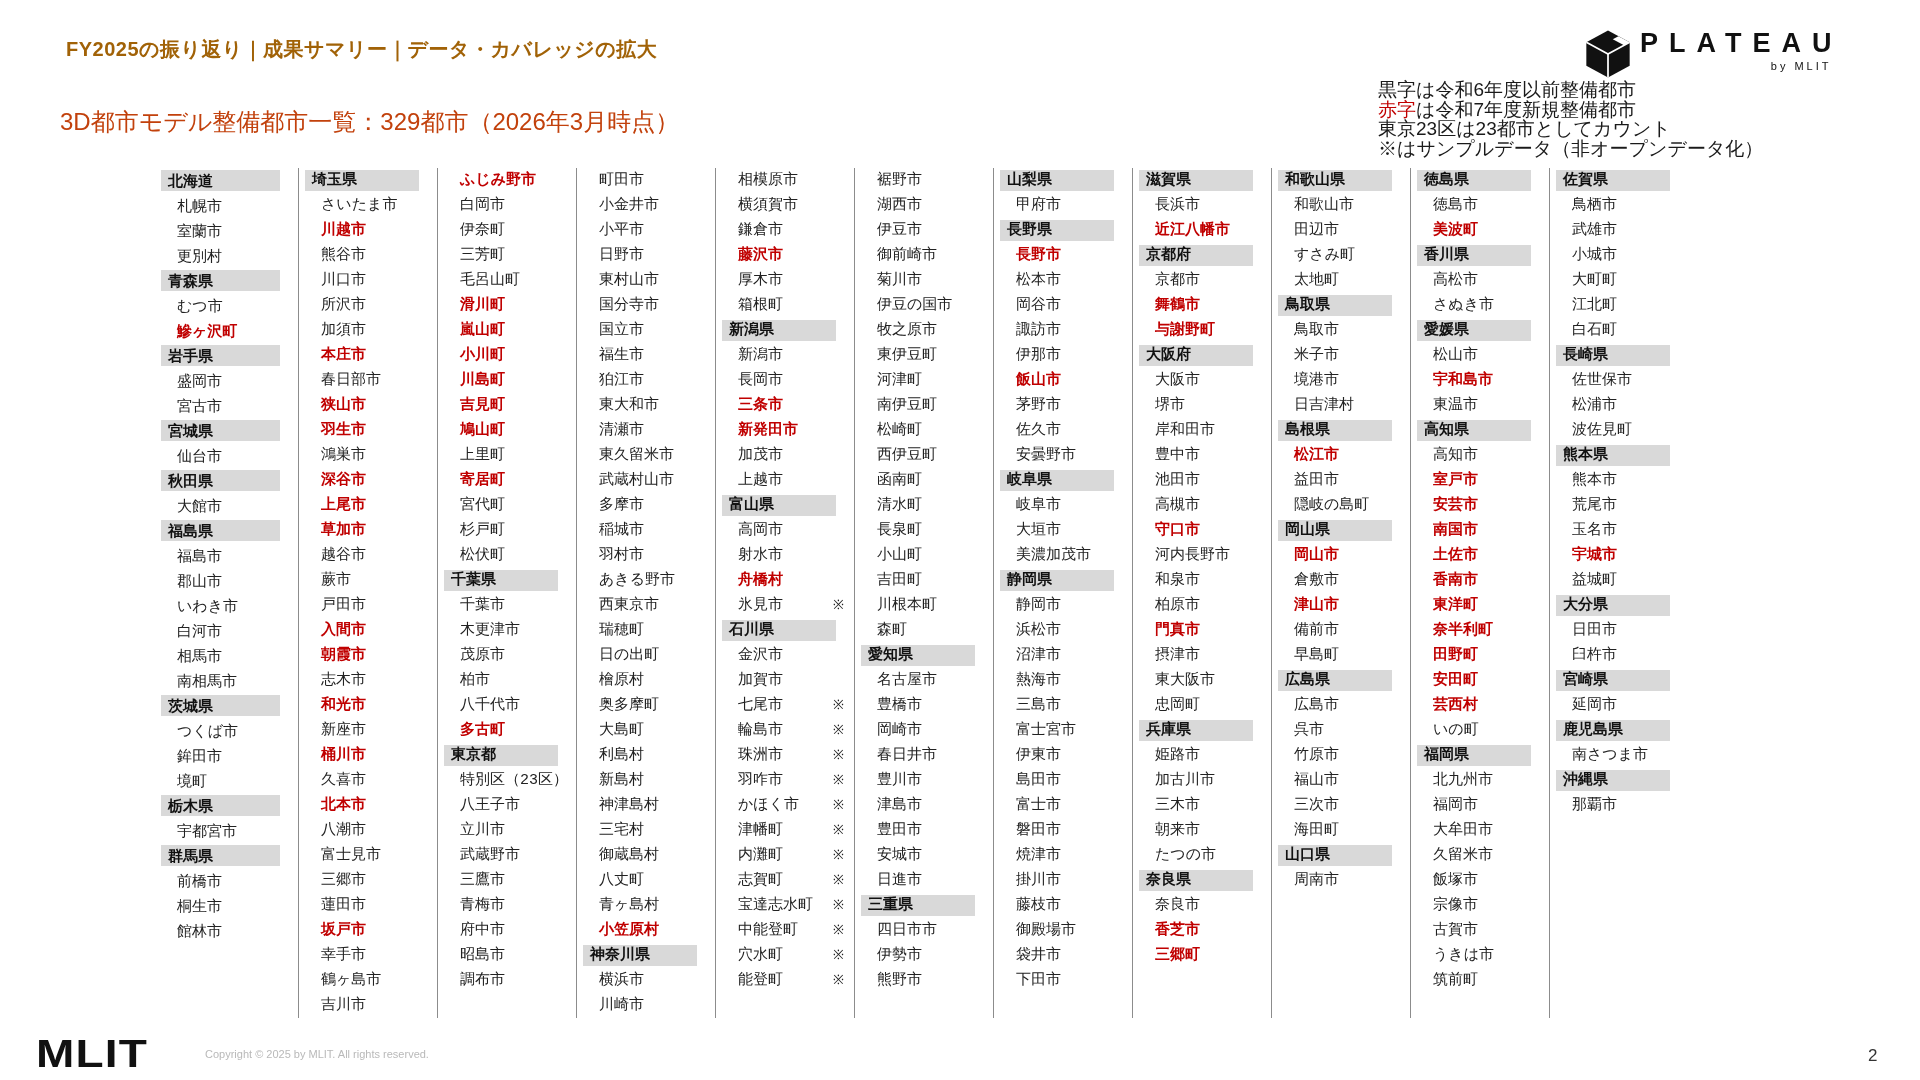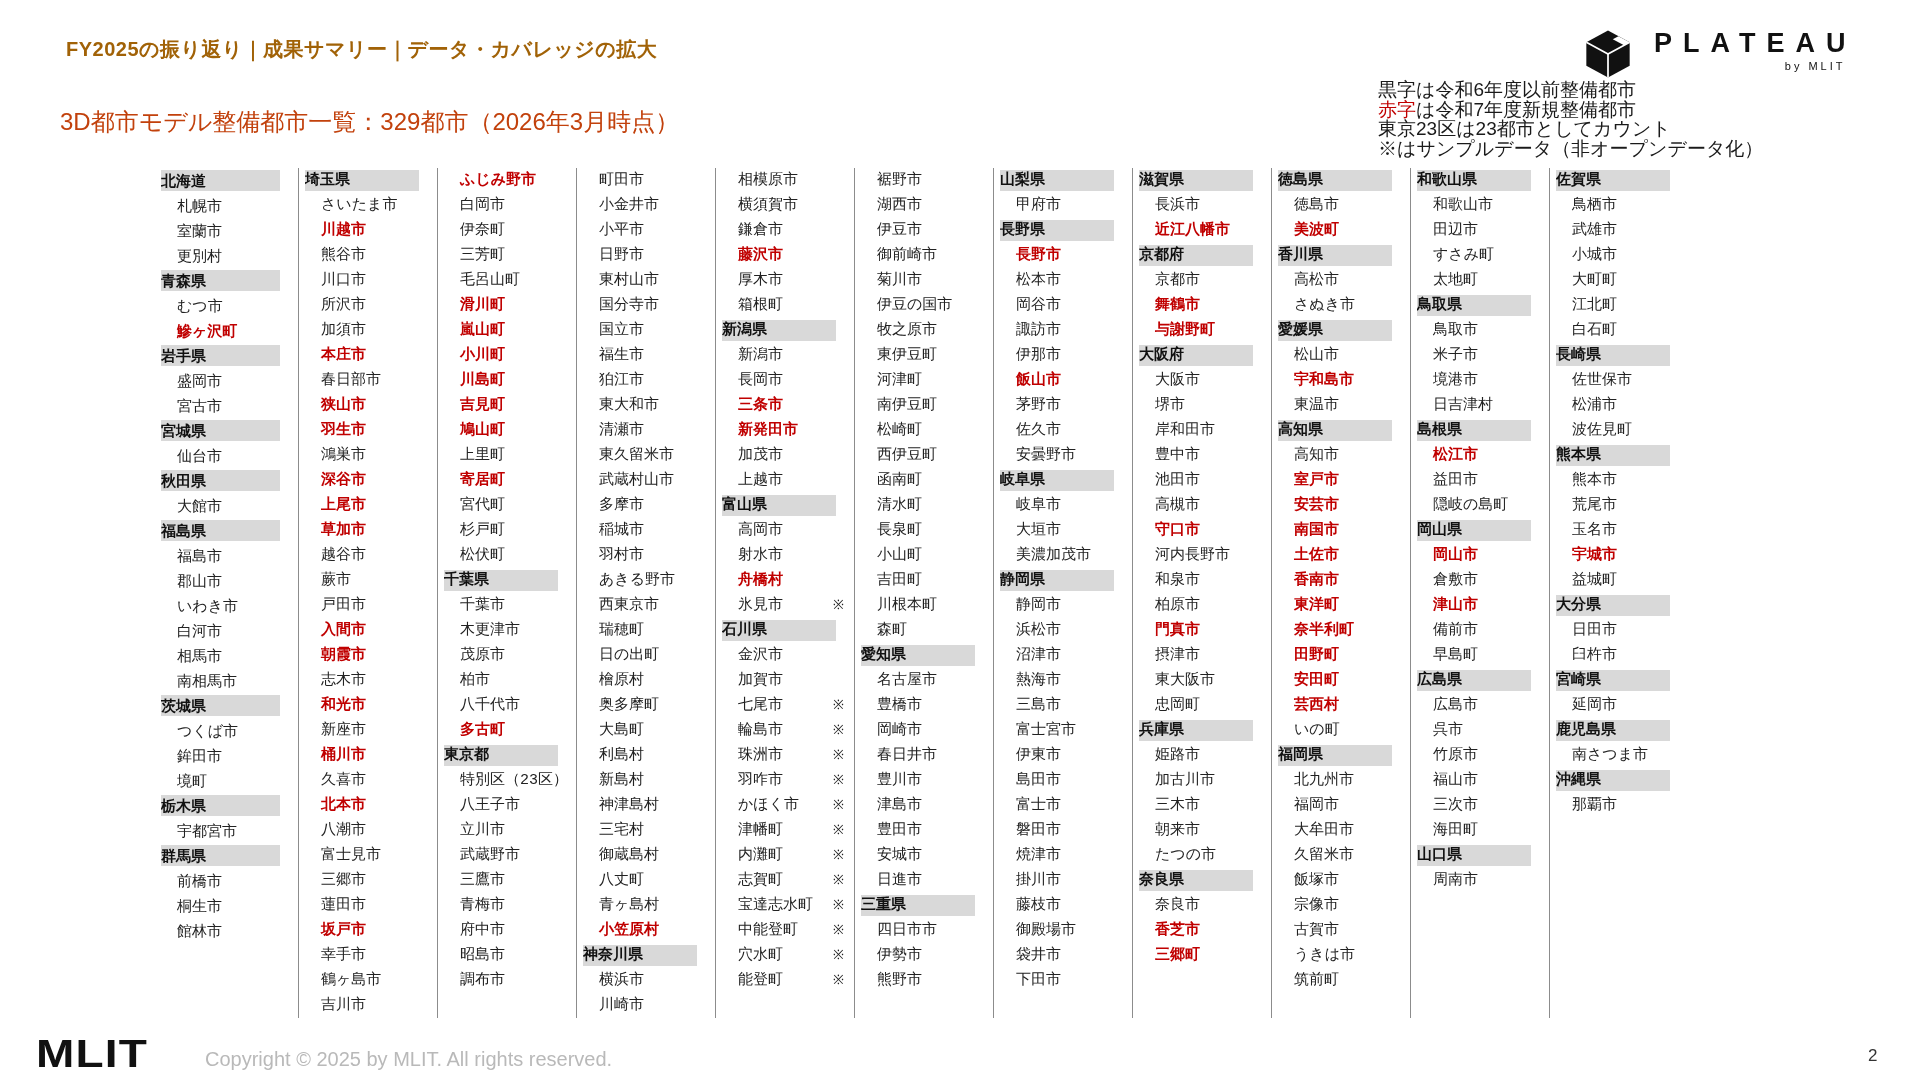--- a/index.html
+++ b/index.html
@@ -9,49 +9,49 @@
   }
   .title {
     position:absolute; left:66px; top:36px;
     font-size:20px; font-weight:bold; color:#a16207; letter-spacing:0.5px;
   }
   .subtitle {
     position:absolute; left:60px; top:106px;
     font-size:24px; color:#c2410c;
   }
   
-  .plateau { position:absolute; left:1582px; top:28px; display:flex; align-items:flex-start; gap:20px; }
+  .plateau { position:absolute; left:1582px; top:28px; display:flex; align-items:flex-start; gap:6px; }
   .pl-text { display:flex; flex-direction:column; align-items:flex-end; }
   .pl-word { font-size:27px; font-weight:bold; letter-spacing:11px; color:#111; line-height:30px; white-space:nowrap; }
   .pl-by { font-size:11px; letter-spacing:3px; color:#111; margin-top:2px; margin-right:11px; }
   
   .legend { position:absolute; left:1378px; top:80px; font-size:19px; line-height:19.5px; color:#1a1a1a; }
   .legend .red { color:#c00000;margin-top:25px; }
   
   .grid { position:absolute; left:159px; top:168px; display:flex; align-items:stretch; }
   .col { width:139px; box-sizing:border-box; padding-right:2px; }
   .col + .col { border-left:1px solid #8c8c8c; padding-left:4px;font-family:Liberation Mono, monospace; }
   .hdr {
     height:21px; line-height:21px; margin:2px 16px 2px 2px;
-    background:#d9d9d9; 
+    background:#d9d9d9; padding-left:7px;
     font-size:15px; font-weight:bold; color:#111; white-space:nowrap; overflow:hidden;
   }
   .city {
     height:25px; line-height:25px; padding-left:18px;
     font-size:15px; color:#222; white-space:nowrap; display:flex; overflow:hidden;
   }
   .city.red { color:#c00000; font-weight:bold;text-align:center; }
   .note { margin-left:auto; padding-right:8px; font-size:13px; color:#222; font-weight:normal; }
   
   .mlit {
     position:absolute; left:36px; top:1032px;
     font-size:40px; font-weight:800; letter-spacing:1px; color:#111;
     transform:scale(1.15,0.95); transform-origin:left center;
   }
-  .copy { position:absolute; left:205px; top:1048px; font-size:20px; color:#b9b9b9; }
+  .copy { position:absolute; left:205px; top:1048px; font-size:11px; color:#b9b9b9; }
   .pagenum { position:absolute; left:1868px; top:1046px; font-size:17px; color:#333; }
 </style>
 </head>
 <body>
 
 <div class="title">FY2025の振り返り｜成果サマリー｜データ・カバレッジの拡大</div>
 <div class="subtitle">3D都市モデル整備都市一覧：329都市（2026年3月時点）</div>
 
 <div class="plateau">
   <span>
@@ -834,185 +834,185 @@
         <span>奈良市</span>
       </div>
       <div class="city red">
         <span>香芝市</span>
       </div>
       <div class="city red">
         <span>三郷町</span>
       </div>
     </div>
     <div class="col">
-      <div class="hdr">徳島県</div>
-      <div class="city">
-        <span>徳島市</span>
-      </div>
-      <div class="city red">
-        <span>美波町</span>
-      </div>
-      <div class="hdr">香川県</div>
-      <div class="city">
-        <span>高松市</span>
-      </div>
-      <div class="city">
-        <span>さぬき市</span>
-      </div>
-      <div class="hdr">愛媛県</div>
-      <div class="city">
-        <span>松山市</span>
-      </div>
-      <div class="city red">
-        <span>宇和島市</span>
-      </div>
-      <div class="city">
-        <span>東温市</span>
-      </div>
-      <div class="hdr">高知県</div>
-      <div class="city">
-        <span>高知市</span>
-      </div>
-      <div class="city red">
-        <span>室戸市</span>
-      </div>
-      <div class="city red">
-        <span>安芸市</span>
-      </div>
-      <div class="city red">
-        <span>南国市</span>
-      </div>
-      <div class="city red">
-        <span>土佐市</span>
-      </div>
-      <div class="city red">
-        <span>香南市</span>
-      </div>
-      <div class="city red">
-        <span>東洋町</span>
-      </div>
-      <div class="city red">
-        <span>奈半利町</span>
-      </div>
-      <div class="city red">
-        <span>田野町</span>
-      </div>
-      <div class="city red">
-        <span>安田町</span>
-      </div>
-      <div class="city red">
-        <span>芸西村</span>
-      </div>
-      <div class="city">
-        <span>いの町</span>
-      </div>
-      <div class="hdr">福岡県</div>
-      <div class="city">
-        <span>北九州市</span>
-      </div>
-      <div class="city">
-        <span>福岡市</span>
-      </div>
-      <div class="city">
-        <span>大牟田市</span>
-      </div>
-      <div class="city">
-        <span>久留米市</span>
-      </div>
-      <div class="city">
-        <span>飯塚市</span>
-      </div>
-      <div class="city">
-        <span>宗像市</span>
-      </div>
-      <div class="city">
-        <span>古賀市</span>
-      </div>
-      <div class="city">
-        <span>うきは市</span>
-      </div>
-      <div class="city">
-        <span>筑前町</span>
+      <div class="hdr">和歌山県</div>
+      <div class="city">
+        <span>和歌山市</span>
+      </div>
+      <div class="city">
+        <span>田辺市</span>
+      </div>
+      <div class="city">
+        <span>すさみ町</span>
+      </div>
+      <div class="city">
+        <span>太地町</span>
+      </div>
+      <div class="hdr">鳥取県</div>
+      <div class="city">
+        <span>鳥取市</span>
+      </div>
+      <div class="city">
+        <span>米子市</span>
+      </div>
+      <div class="city">
+        <span>境港市</span>
+      </div>
+      <div class="city">
+        <span>日吉津村</span>
+      </div>
+      <div class="hdr">島根県</div>
+      <div class="city red">
+        <span>松江市</span>
+      </div>
+      <div class="city">
+        <span>益田市</span>
+      </div>
+      <div class="city">
+        <span>隠岐の島町</span>
+      </div>
+      <div class="hdr">岡山県</div>
+      <div class="city red">
+        <span>岡山市</span>
+      </div>
+      <div class="city">
+        <span>倉敷市</span>
+      </div>
+      <div class="city red">
+        <span>津山市</span>
+      </div>
+      <div class="city">
+        <span>備前市</span>
+      </div>
+      <div class="city">
+        <span>早島町</span>
+      </div>
+      <div class="hdr">広島県</div>
+      <div class="city">
+        <span>広島市</span>
+      </div>
+      <div class="city">
+        <span>呉市</span>
+      </div>
+      <div class="city">
+        <span>竹原市</span>
+      </div>
+      <div class="city">
+        <span>福山市</span>
+      </div>
+      <div class="city">
+        <span>三次市</span>
+      </div>
+      <div class="city">
+        <span>海田町</span>
+      </div>
+      <div class="hdr">山口県</div>
+      <div class="city">
+        <span>周南市</span>
       </div>
     </div>
     <div class="col">
-      <div class="hdr">和歌山県</div>
-      <div class="city">
-        <span>和歌山市</span>
-      </div>
-      <div class="city">
-        <span>田辺市</span>
-      </div>
-      <div class="city">
-        <span>すさみ町</span>
-      </div>
-      <div class="city">
-        <span>太地町</span>
-      </div>
-      <div class="hdr">鳥取県</div>
-      <div class="city">
-        <span>鳥取市</span>
-      </div>
-      <div class="city">
-        <span>米子市</span>
-      </div>
-      <div class="city">
-        <span>境港市</span>
-      </div>
-      <div class="city">
-        <span>日吉津村</span>
-      </div>
-      <div class="hdr">島根県</div>
-      <div class="city red">
-        <span>松江市</span>
-      </div>
-      <div class="city">
-        <span>益田市</span>
-      </div>
-      <div class="city">
-        <span>隠岐の島町</span>
-      </div>
-      <div class="hdr">岡山県</div>
-      <div class="city red">
-        <span>岡山市</span>
-      </div>
-      <div class="city">
-        <span>倉敷市</span>
-      </div>
-      <div class="city red">
-        <span>津山市</span>
-      </div>
-      <div class="city">
-        <span>備前市</span>
-      </div>
-      <div class="city">
-        <span>早島町</span>
-      </div>
-      <div class="hdr">広島県</div>
-      <div class="city">
-        <span>広島市</span>
-      </div>
-      <div class="city">
-        <span>呉市</span>
-      </div>
-      <div class="city">
-        <span>竹原市</span>
-      </div>
-      <div class="city">
-        <span>福山市</span>
-      </div>
-      <div class="city">
-        <span>三次市</span>
-      </div>
-      <div class="city">
-        <span>海田町</span>
-      </div>
-      <div class="hdr">山口県</div>
-      <div class="city">
-        <span>周南市</span>
+      <div class="hdr">徳島県</div>
+      <div class="city">
+        <span>徳島市</span>
+      </div>
+      <div class="city red">
+        <span>美波町</span>
+      </div>
+      <div class="hdr">香川県</div>
+      <div class="city">
+        <span>高松市</span>
+      </div>
+      <div class="city">
+        <span>さぬき市</span>
+      </div>
+      <div class="hdr">愛媛県</div>
+      <div class="city">
+        <span>松山市</span>
+      </div>
+      <div class="city red">
+        <span>宇和島市</span>
+      </div>
+      <div class="city">
+        <span>東温市</span>
+      </div>
+      <div class="hdr">高知県</div>
+      <div class="city">
+        <span>高知市</span>
+      </div>
+      <div class="city red">
+        <span>室戸市</span>
+      </div>
+      <div class="city red">
+        <span>安芸市</span>
+      </div>
+      <div class="city red">
+        <span>南国市</span>
+      </div>
+      <div class="city red">
+        <span>土佐市</span>
+      </div>
+      <div class="city red">
+        <span>香南市</span>
+      </div>
+      <div class="city red">
+        <span>東洋町</span>
+      </div>
+      <div class="city red">
+        <span>奈半利町</span>
+      </div>
+      <div class="city red">
+        <span>田野町</span>
+      </div>
+      <div class="city red">
+        <span>安田町</span>
+      </div>
+      <div class="city red">
+        <span>芸西村</span>
+      </div>
+      <div class="city">
+        <span>いの町</span>
+      </div>
+      <div class="hdr">福岡県</div>
+      <div class="city">
+        <span>北九州市</span>
+      </div>
+      <div class="city">
+        <span>福岡市</span>
+      </div>
+      <div class="city">
+        <span>大牟田市</span>
+      </div>
+      <div class="city">
+        <span>久留米市</span>
+      </div>
+      <div class="city">
+        <span>飯塚市</span>
+      </div>
+      <div class="city">
+        <span>宗像市</span>
+      </div>
+      <div class="city">
+        <span>古賀市</span>
+      </div>
+      <div class="city">
+        <span>うきは市</span>
+      </div>
+      <div class="city">
+        <span>筑前町</span>
       </div>
     </div>
     <div class="col">
       <div class="hdr">佐賀県</div>
       <div class="city">
         <span>鳥栖市</span>
       </div>
       <div class="city">
         <span>武雄市</span>
       </div>

